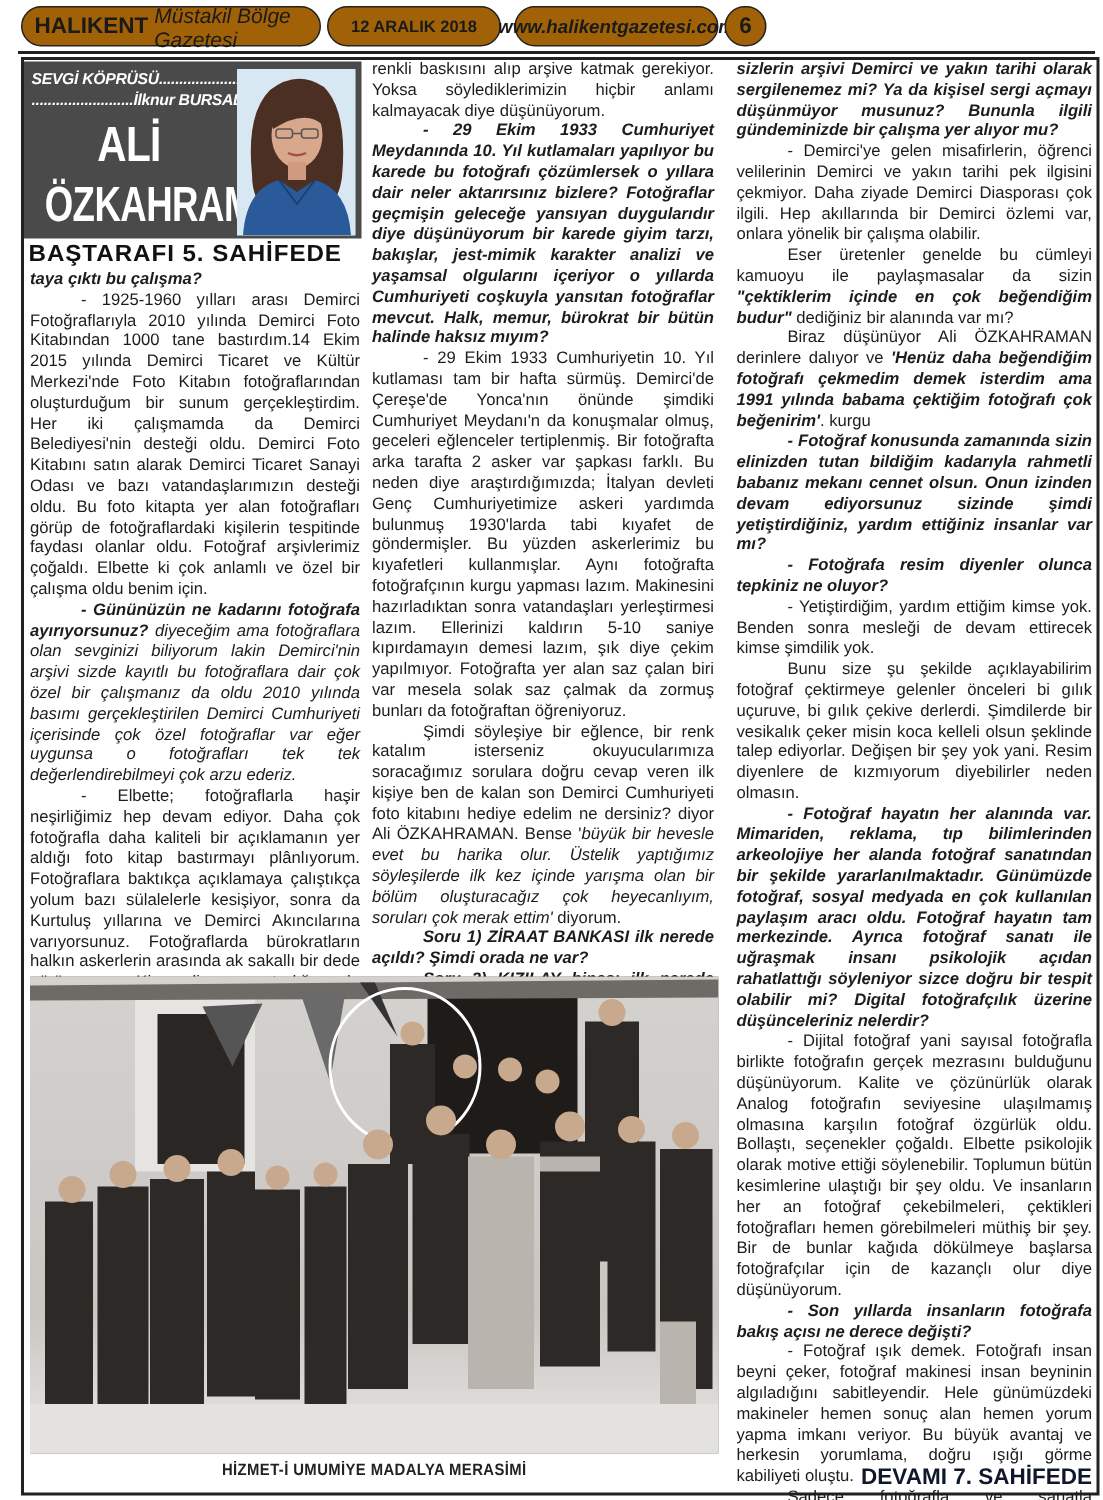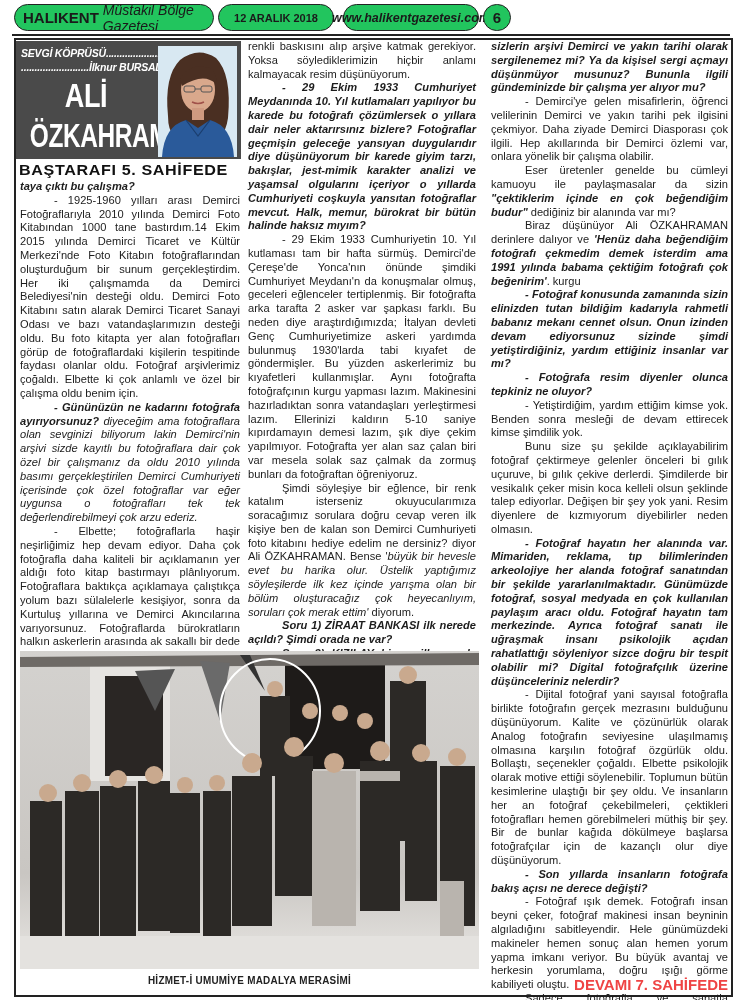--- a/index.html
+++ b/index.html
@@ -1,21 +1,21 @@
 <!DOCTYPE html>
 <html><head>
 <meta charset="utf-8">
 <style>
   * { box-sizing: border-box; margin: 0; padding: 0; }
   html, body { width: 735px; height: 1000px; background: #ffffff; overflow: hidden; }
   body { position: relative; font-family: "Liberation Sans", sans-serif; color: #1a1a1a; }
 
   
   .masthead { position: absolute; left: 12px; top: 4px; width: 718px; height: 28px; }
-  .pill { position: absolute; top: 0; height: 27px; border: 1.6px solid #222; border-radius: 14px; background: #22c55e;
+  .pill { position: absolute; top: 0; height: 27px; border: 1.6px solid #222; border-radius: 14px; background: #a16207;
           display: flex; align-items: center; justify-content: center; font-size: 14.5px; }
   .pill.paper { left: 2px; width: 200px; justify-content: flex-start; padding-left: 8px; }
   .pill.paper b { font-weight: bold; font-size: 15px; margin-right: 4px; }
   .pill.paper i { font-style: italic; font-size: 14px; }
   .pill.date { left: 206px; width: 116px; font-weight: bold; font-size: 11px; }
   .pill.site { left: 331px; width: 136px; font-weight: bold; font-style: italic; font-size: 12.5px; }
   .pill.page { left: 471px; width: 28px; font-weight: bold; font-size: 15px; }
   .masthead-rule { position: absolute; left: 12px; top: 34px; width: 718px; height: 1.5px; background: #222; }
 
   
@@ -34,21 +34,21 @@
   
   .col { position: absolute; font-size: 11.1px; line-height: 13.8px; text-align: justify; color: #1c1c1c; hyphens: manual; }
   .col p { margin: 0; }
   .col .ind { text-indent: 34px; }
   .col .q { font-weight: bold; font-style: italic; }
   .col .it { font-style: italic; }
   .col1 { left: 20px; top: 180px; width: 220px; }
   .col2 { left: 248px; top: 40px; width: 228px; }
   .col3 { left: 491px; top: 40px; width: 237px; }
 
-  .devami { position: absolute; left: 540px; top: 976px; width: 188px; text-align: right; font-size: 15px; font-weight: bold; color: #ef4444; }
+  .devami { position: absolute; left: 540px; top: 976px; width: 188px; text-align: right; font-size: 15px; font-weight: bold; color: #0f172a; }
 
   
   .photo { position: absolute; left: 20px; top: 651px; width: 459px; height: 318px; background: #8a8a8a; overflow: hidden; }
   .caption { position: absolute; left: 20px; top: 974px; width: 459px; text-align: center; font-size: 11px; font-weight: bold; letter-spacing: 0.3px; color: #222; transform: scaleX(0.9); }
 </style>
 </head>
 <body>
 
 <div class="masthead">
   <div class="pill paper">
@@ -89,21 +89,21 @@
 
 <div class="col col1">
   <p class="q">taya çıktı bu çalışma?</p>
   <p class="ind">- 1925-1960 yılları arası Demirci Fotoğraflarıyla 2010 yılında Demirci Foto Kitabından 1000 tane bastırdım.14 Ekim 2015 yılında Demirci Ticaret ve Kültür Merkezi'nde Foto Kitabın fotoğraflarından oluşturduğum bir sunum gerçekleştirdim. Her iki çalışmamda da Demirci Belediyesi'nin desteği oldu. Demirci Foto Kitabını satın alarak Demirci Ticaret Sanayi Odası ve bazı vatandaşlarımızın desteği oldu. Bu foto kitapta yer alan fotoğrafları görüp de fotoğraflardaki kişilerin tespitinde faydası olanlar oldu. Fotoğraf arşivlerimiz çoğaldı. Elbette ki çok anlamlı ve özel bir çalışma oldu benim için.</p>
   <p class="ind"><span class="q">- Gününüzün ne kadarını fotoğrafa ayırıyorsunuz?</span><span class="it"> diyeceğim ama fotoğraflara olan sevginizi biliyorum lakin Demirci'nin arşivi sizde kayıtlı bu fotoğraflara dair çok özel bir çalışmanız da oldu 2010 yılında basımı gerçekleştirilen Demirci Cumhuriyeti içerisinde çok özel fotoğraflar var eğer uygunsa o fotoğrafları tek tek değerlendirebilmeyi çok arzu ederiz.</span></p>
   <p class="ind"><span>- Elbette; fotoğraflarla haşir neşirliğimiz hep devam ediyor. Daha çok fotoğrafla daha kaliteli bir açıklamanın yer aldığı foto kitap bastırmayı plânlıyorum. Fotoğraflara baktıkça açıklamaya çalıştıkça yolum bazı sülalelerle kesişiyor, sonra da Kurtuluş yıllarına ve Demirci Akıncılarına varıyorsunuz. Fotoğraflarda bürokratların halkın askerlerin arasında ak sakallı bir dede görüyorum. Kim diye araştırdığımızda Ankara Müftüsü Börekçizade Mehmet Rıfat Efendiyle birlikte Anadolu fetvası yayınlayan Ankara Hükümetine destek veren 150 müftüden biri </span><b>Demirci Müftüsü İbrahim Hakkı Efendi</b><span> olduğunu öğreniyoruz.</span></p>
   <p class="ind">- Elbette biz de birkaç fotoğraf çektik. Fakat yapmamız gereken bu fotoğrafları sadece gazeteye basmak değil sanırım. Herhalde birkaç</p>
 </div>
 
 <div class="col col2">
-  <p>renkli baskısını alıp arşive katmak gerekiyor. Yoksa söylediklerimizin hiçbir anlamı kalmayacak resim düşünüyorum.</p>
+  <p>renkli baskısını alıp arşive katmak gerekiyor. Yoksa söylediklerimizin hiçbir anlamı kalmayacak diye düşünüyorum.</p>
   <p class="ind q">- 29 Ekim 1933 Cumhuriyet Meydanında 10. Yıl kutlamaları yapılıyor bu karede bu fotoğrafı çözümlersek o yıllara dair neler aktarırsınız bizlere? Fotoğraflar geçmişin geleceğe yansıyan duygularıdır diye düşünüyorum bir karede giyim tarzı, bakışlar, jest-mimik karakter analizi ve yaşamsal olgularını içeriyor o yıllarda Cumhuriyeti coşkuyla yansıtan fotoğraflar mevcut. Halk, memur, bürokrat bir bütün halinde haksız mıyım?</p>
   <p class="ind">- 29 Ekim 1933 Cumhuriyetin 10. Yıl kutlaması tam bir hafta sürmüş. Demirci'de Çereşe'de Yonca'nın önünde şimdiki Cumhuriyet Meydanı'n da konuşmalar olmuş, geceleri eğlenceler tertiplenmiş. Bir fotoğrafta arka tarafta 2 asker var şapkası farklı. Bu neden diye araştırdığımızda; İtalyan devleti Genç Cumhuriyetimize askeri yardımda bulunmuş 1930'larda tabi kıyafet de göndermişler. Bu yüzden askerlerimiz bu kıyafetleri kullanmışlar. Aynı fotoğrafta fotoğrafçının kurgu yapması lazım. Makinesini hazırladıktan sonra vatandaşları yerleştirmesi lazım. Ellerinizi kaldırın 5-10 saniye kıpırdamayın demesi lazım, şık diye çekim yapılmıyor. Fotoğrafta yer alan saz çalan biri var mesela solak saz çalmak da zormuş bunları da fotoğraftan öğreniyoruz.</p>
   <p class="ind"><span>Şimdi söyleşiye bir eğlence, bir renk katalım isterseniz okuyucularımıza soracağımız sorulara doğru cevap veren ilk kişiye ben de kalan son Demirci Cumhuriyeti foto kitabını hediye edelim ne dersiniz? diyor Ali ÖZKAHRAMAN. Bense '</span><span class="it">büyük bir hevesle evet bu harika olur. Üstelik yaptığımız söyleşilerde ilk kez içinde yarışma olan bir bölüm oluşturacağız çok heyecanlıyım, soruları çok merak ettim'</span><span> diyorum.</span></p>
   <p class="ind q">Soru 1) ZİRAAT BANKASI ilk nerede açıldı? Şimdi orada ne var?</p>
   <p class="ind q">Soru 2) KIZILAY binası ilk nerede kuruldu? Şimdi orası nerede?</p>
   <p class="ind q">Soru 3) Demirci'nin ilk spor kulübü adı ve kuruluş yılı?</p>
   <p class="ind q">Soru 4) 1950 yangını hangi gün olmuştur?</p>
   <p class="ind q">Cevapları aliozkahraman@hotmail. com adresine bekliyorum. diyor.</p>
   <p class="ind q">- Her yıl yapılan mezuniyet şenliklerinde</p>
 </div>

